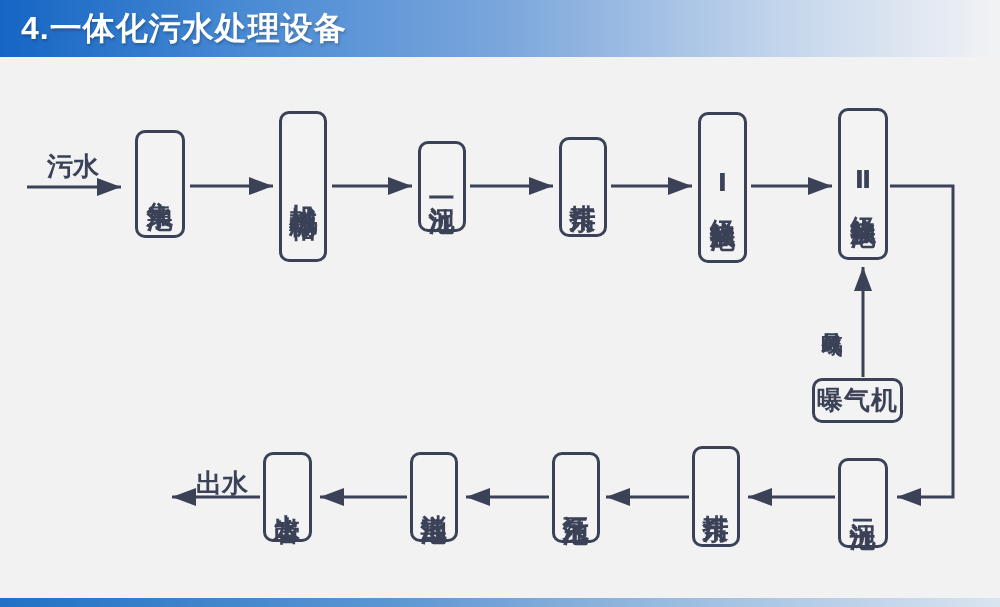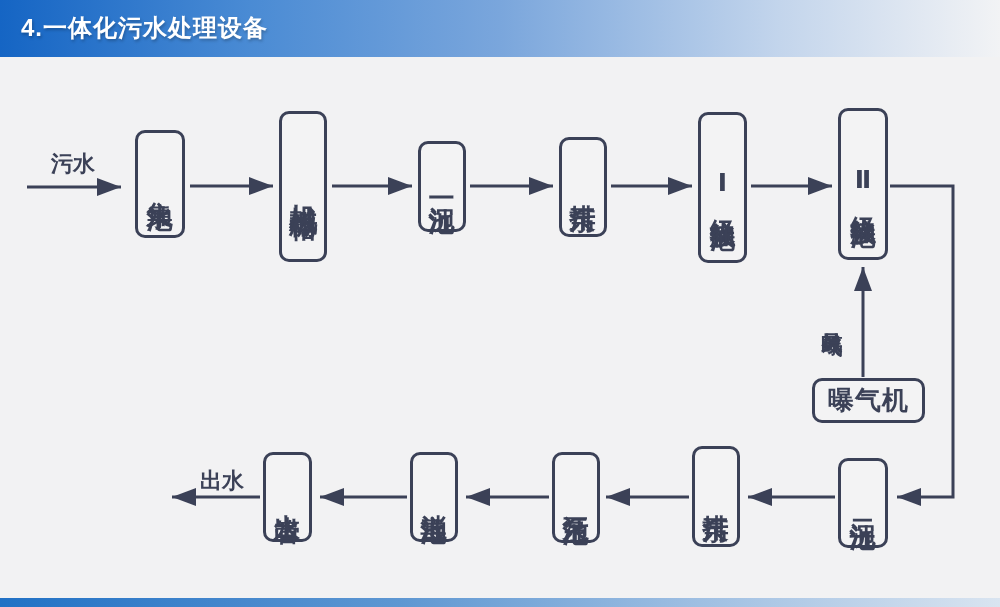--- a/index.html
+++ b/index.html
@@ -3,21 +3,21 @@
 <meta charset="utf-8">
 <style>
   html,body{margin:0;padding:0;}
   body{font-family:"Liberation Sans","DejaVu Sans",sans-serif;}
   .slide{position:relative;width:1000px;height:607px;background:#F2F2F3;overflow:hidden;}
 
   
   .header{position:absolute;left:0;top:0;width:1000px;height:57px;
     background:linear-gradient(90deg,#1565C4 0%,#4A8BD4 25%,#7AA6DC 50%,#C3D5EC 78%,#F2F3F5 100%);}
   .title{position:absolute;left:21px;top:0;height:61px;line-height:56px;
-    color:#ffffff;font-size:24px;font-weight:bold;letter-spacing:1px;
+    color:#ffffff;font-size:32px;font-weight:bold;letter-spacing:1px;
     text-shadow:1px 2px 3px rgba(0,0,0,0.25);white-space:nowrap;}
 
   
   .footer{position:absolute;left:0;top:598px;width:1000px;height:9px;
     background:linear-gradient(90deg,#2171C5 0%,#5E97D2 40%,#9FBfE2 70%,#D9E4F0 100%);}
 
   
   .node{position:absolute;box-sizing:border-box;border:3px solid #3B4157;border-radius:10px;
     background:#F3F3F4;color:#3B4157;font-weight:bold;
     display:flex;align-items:center;justify-content:center;}
@@ -25,29 +25,29 @@
   .htext{font-size:26px;letter-spacing:1px;}
 
   .b0{left:135px;top:130px;width:50px;height:108px;}
   .b1{left:279px;top:111px;width:48px;height:151px;}
   .b1 .vtext{font-size:28px;letter-spacing:3px;}
   .b2{left:418px;top:141px;width:48px;height:91px;}
   .b3{left:559px;top:137px;width:48px;height:100px;}
   .b4{left:698px;top:112px;width:49px;height:151px;}
   .b4 .vtext,.b5 .vtext{font-size:25px;letter-spacing:2px;}
   .b5{left:838px;top:108px;width:50px;height:152px;}
-  .b6{left:812px;top:378px;width:113px;height:45px;}
+  .b6{left:812px;top:378px;width:91px;height:45px;}
   .b7{left:838px;top:458px;width:50px;height:90px;}
   .b8{left:692px;top:446px;width:48px;height:101px;}
   .b9{left:552px;top:452px;width:48px;height:91px;}
   .b10{left:410px;top:452px;width:48px;height:90px;}
   .b11{left:263px;top:452px;width:49px;height:90px;}
 
   
-  .flowlabel{position:absolute;color:#3B4157;font-size:22px;font-weight:bold;text-align:center;}
+  .flowlabel{position:absolute;color:#3B4157;font-size:26px;font-weight:bold;text-align:center;}
   .lbl-in{left:40px;top:149px;width:66px;}
   .lbl-out{left:192px;top:466px;width:60px;}
   .lbl-aer{left:821px;top:268px;height:100px;writing-mode:vertical-rl;text-orientation:upright;
     font-size:21px;letter-spacing:1px;line-height:1.1;}
 
   .wires{position:absolute;left:0;top:0;pointer-events:none;}
 </style>
 </head>
 <body>
 

